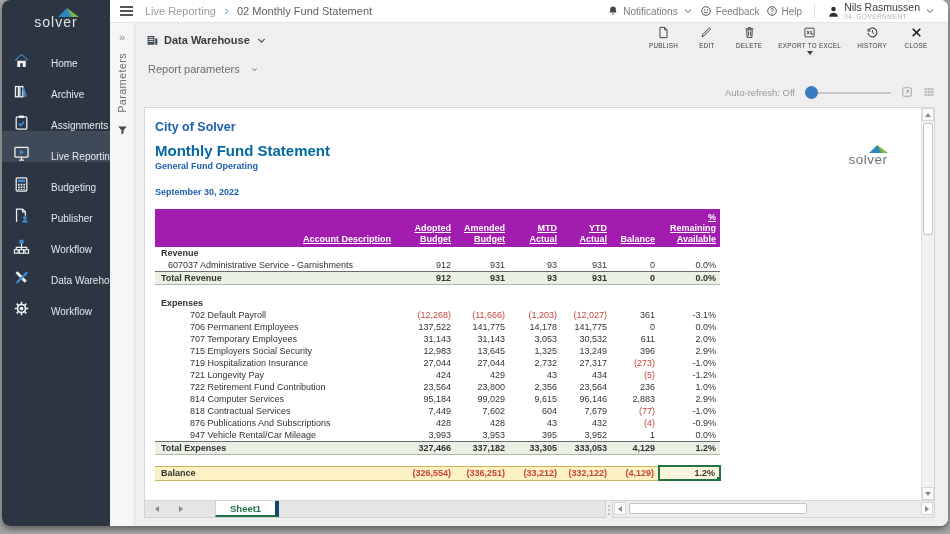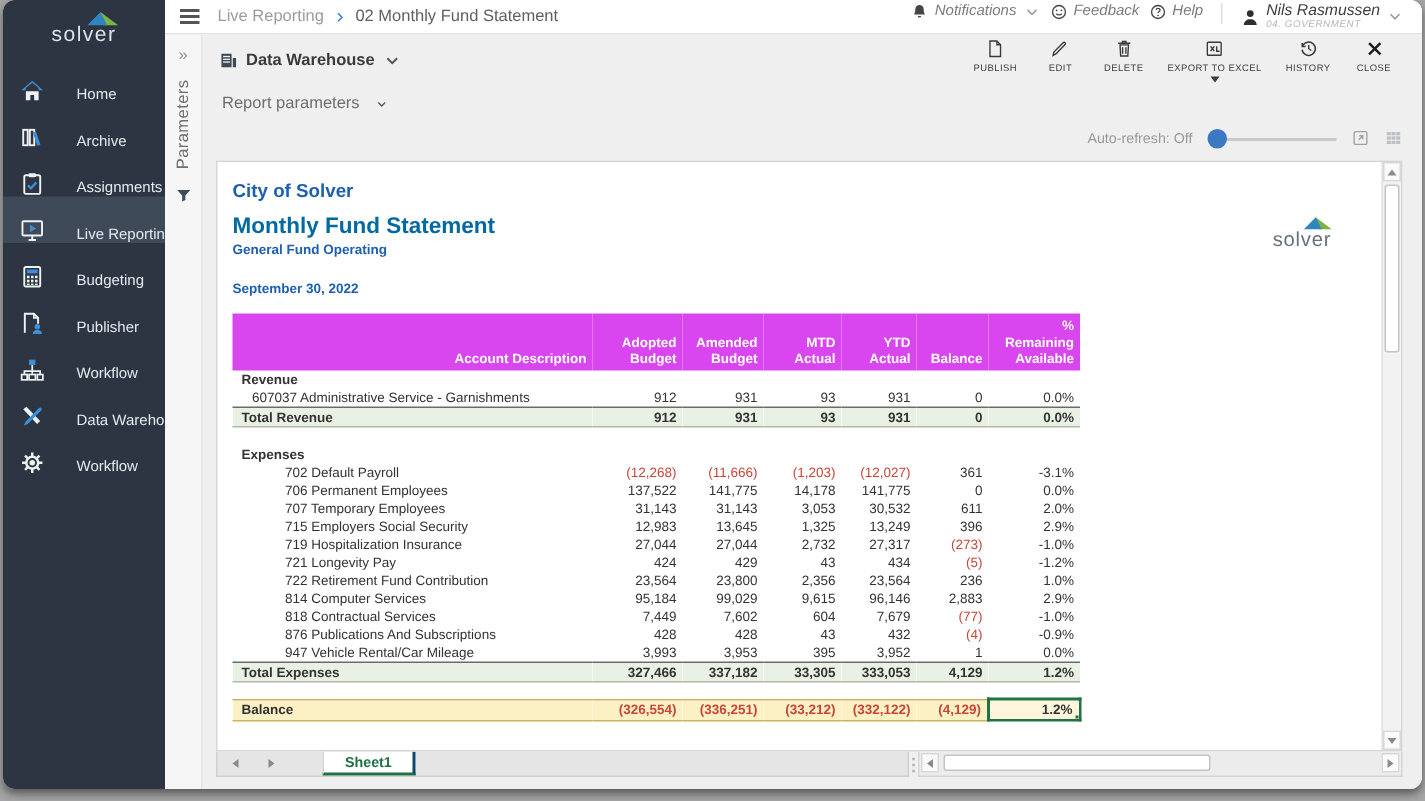--- a/index.html
+++ b/index.html
@@ -24,21 +24,21 @@
 
   
   #main { flex:1; display:flex; flex-direction:column; background:#efefef; min-width:0; }
   #topbar { height:23px; background:#fff; border-bottom:1px solid #e4e4e4; display:flex; align-items:center; padding:0 12px 0 10px; flex:0 0 23px; }
   #hamburger { width:13px; cursor:pointer; margin-right:12px; }
   #hamburger div { height:2px; background:#555; margin:2px 0; }
   .crumb { font-size:11px; white-space:nowrap; }
   .crumb.first { color:#9c9c9c; }
   .crumb.current { color:#5f5f5f; }
   .crumb-sep { width:9px; height:9px; margin:0 6px; }
-  #topbar-right { margin-left:auto; display:flex; align-items:flex-start; gap:6px;font-style:italic; }
+  #topbar-right { margin-left:auto; display:flex; align-items:center; gap:6px; }
   .tb-item { display:flex; align-items:center; gap:4px; cursor:pointer; }
   .tb-item .icon { width:12px; height:12px; }
   .tb-label { font-size:10px; color:#7c7c7c; }
   .chev { width:9px; height:9px; }
   .vdiv { width:1px; height:14px; background:#ddd; margin:0 6px; }
   #user-block { display:flex; flex-direction:column; line-height:1; }
   #user-name { font-size:10.5px; color:#3e3e3e; }
   #user-role { font-size:6.5px; color:#b5b5b5; text-transform:uppercase; letter-spacing:.4px; margin-top:2px; }
 
   
@@ -75,21 +75,21 @@
   #page { padding:8px 24px 0 10px; }
   #report-logo { position:absolute; top:36px; right:44px; display:flex; flex-direction:column; align-items:center; }
   #report-logo svg.tri { width:22px; height:9px; margin-left:22px; }
   #report-logo .logo-text { color:#68727b; font-size:13.5px; letter-spacing:.5px; margin-top:-1px; }
   .rt-company { color:#1d5fb0; font-size:12.5px; font-weight:bold; margin-top:4px; }
   .rt-title   { color:#0369a1; font-size:15px; font-weight:bold; margin-top:8px; }
   .rt-sub     { color:#1d5fb0; font-size:9px; font-weight:bold; margin-top:2px; }
   .rt-date    { color:#1d5fb0; font-size:9px; font-weight:bold; margin-top:16px; }
 
   #fund-table { border-collapse:collapse; table-layout:fixed; width:565px; margin-top:12px; font-size:9px; color:#333; }
-  #fund-table th { background:#d946ef; color:#fff; font-weight:bold; text-align:right; vertical-align:bottom; padding:3px 4px 3px 2px; white-space:pre-line; line-height:1.2; }
+  #fund-table th { background:#a21caf; color:#fff; font-weight:bold; text-align:right; vertical-align:bottom; padding:3px 4px 3px 2px; white-space:pre-line; line-height:1.2;text-decoration:underline; }
   #fund-table th.left { text-align:right; padding-left:6px; }
   #fund-table td { text-align:right; padding:1px 4px 1px 2px; line-height:10px; height:12px; white-space:nowrap; overflow:hidden; }
   #fund-table td.label { text-align:left; }
   tr.section td { font-weight:bold; padding-top:2px; }
   tr.total td { background:#e8f1e3; font-weight:bold; border-top:1px solid #6b6b6b; border-bottom:1px solid #b0b8aa; }
   tr.spacer td { height:11px; }
   tr.balance td { background:#fcf0c5; font-weight:bold; border-top:1px solid #cdb25a; border-bottom:1px solid #cdb25a; height:14px; }
   td.neg { color:#c8473a; }
   tr.balance td.label { color:#333; }
   td.selected { border:2px solid #217346 !important; background:#fdf6dc !important; position:relative; padding-right:3px; }
@@ -103,21 +103,21 @@
   #vs-thumb { position:absolute; top:15px; left:1px; width:10px; height:112px; background:#fff; border:1px solid #c4c4c4; border-radius:2px; cursor:grab; }
   .tri-up { width:0; height:0; border-left:3px solid transparent; border-right:3px solid transparent; border-bottom:4px solid #8a8a8a; }
   .tri-down { width:0; height:0; border-left:3px solid transparent; border-right:3px solid transparent; border-top:4px solid #8a8a8a; }
   .tri-left { width:0; height:0; border-top:3px solid transparent; border-bottom:3px solid transparent; border-right:4px solid #8a8a8a; }
   .tri-right { width:0; height:0; border-top:3px solid transparent; border-bottom:3px solid transparent; border-left:4px solid #8a8a8a; }
 
   
   #bottom-row { flex:0 0 17px; height:17px; display:flex; margin-top:0; }
   #tabstrip { flex:0 0 462px; background:#e5e5e5; border:1px solid #cfcfcf; border-top:none; display:flex; align-items:stretch; }
   .tab-arrow { display:flex; align-items:center; justify-content:center; width:24px; cursor:pointer; }
-  #sheet-tab { margin-left:22px; background:#fff; border-left:1px solid #cfcfcf; border-right:2px solid #0c4a6e; border-bottom:2px solid #1e7145; padding:0 14px; display:flex; align-items:center; cursor:pointer; }
+  #sheet-tab { margin-left:22px; background:#fff; border-left:1px solid #cfcfcf; border-right:4px solid #0c4a6e; border-bottom:2px solid #1e7145; padding:0 14px; display:flex; align-items:center; cursor:pointer; }
   #sheet-tab span { color:#1e7145; font-size:9.5px; font-weight:bold; }
   #hs-handle { width:6px; display:flex; flex-direction:column; justify-content:center; gap:2px; align-items:center; }
   #hs-handle i { width:2px; height:2px; background:#b5b5b5; border-radius:50%; }
   #hscroll { flex:1; position:relative; background:#ececec; border:1px solid #d5d5d5; border-top:none; }
   #hs-left { left:1px; top:1px; height:13px; }
   #hs-right { right:1px; top:1px; height:13px; }
   #hs-thumb { position:absolute; left:16px; top:2px; width:178px; height:11px; background:#fff; border:1px solid #c4c4c4; border-radius:2px; cursor:grab; }
 </style>
 </head>
 <body>

